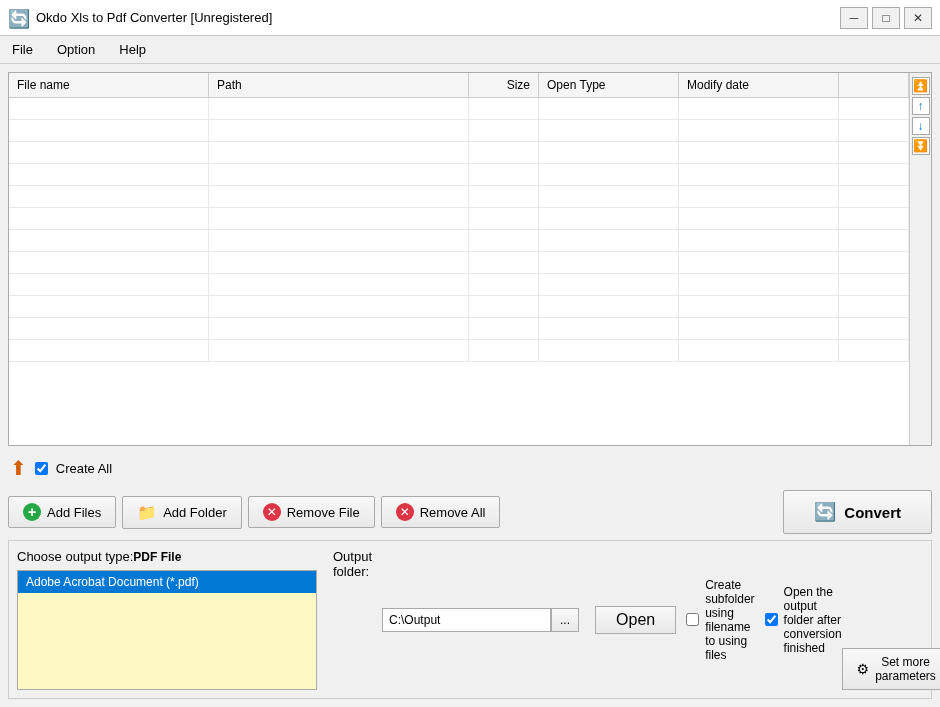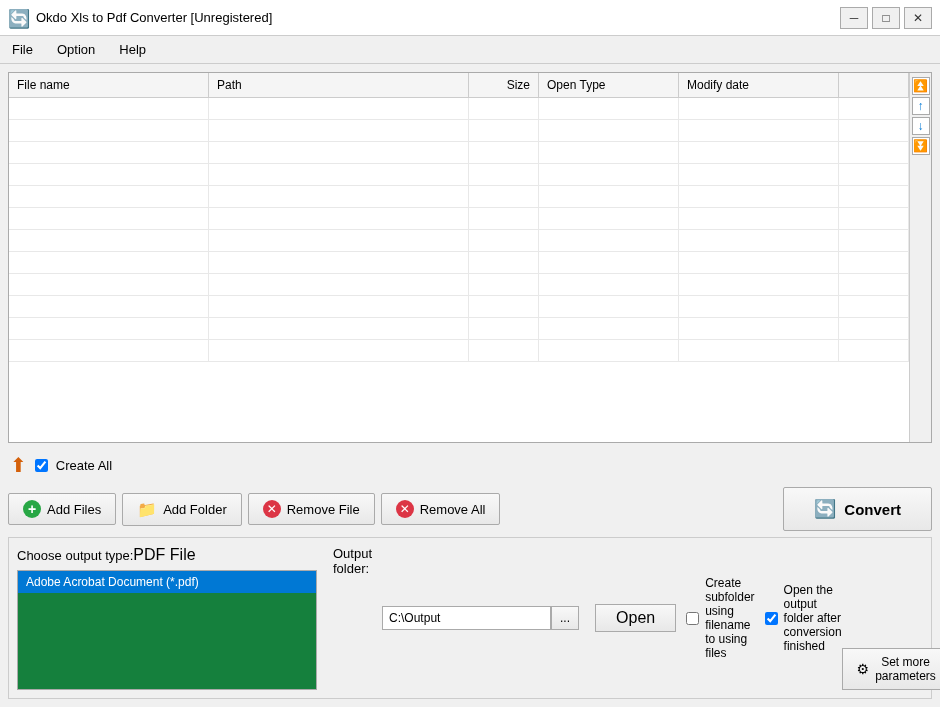--- a/index.html
+++ b/index.html
@@ -215,21 +215,21 @@
     
     .output-type-panel {
       width: 300px;
       flex-shrink: 0;
       display: flex;
       flex-direction: column;
       gap: 6px;
     }
     .output-type-list {
       border: 1px solid #aaa;
-      background: #15803d;
+      background: #fef9c3;
       height: 120px;
       overflow-y: auto;
     }
     .output-type-item {
       padding: 4px 8px;
       font-size: 12px;
       cursor: pointer;
     }
     .output-type-item.selected {
       background: #0078d4;
@@ -512,21 +512,21 @@
       <span style="font-size:18px;color:#28a745;">🔄</span>
       <span>Convert</span>
     </button>
   </div>
 
   <div class="bottom-section">
 
     <div class="output-type-panel">
       <div style="display:flex;align-items:center;gap:0;">
         <span>Choose output type:</span>
-        <span style="font-size:16px;">PDF File</span>
+        <span style="font-size:12px;font-weight:bold;">PDF File</span>
       </div>
       <div class="output-type-list">
         <div class="output-type-item selected">Adobe Acrobat Document (*.pdf)</div>
       </div>
     </div>
 
     <div class="output-folder-panel">
       <span>Output folder:</span>
       <div class="output-folder-row">
         <input type="text" class="folder-input" value="C:\Output" style="">

